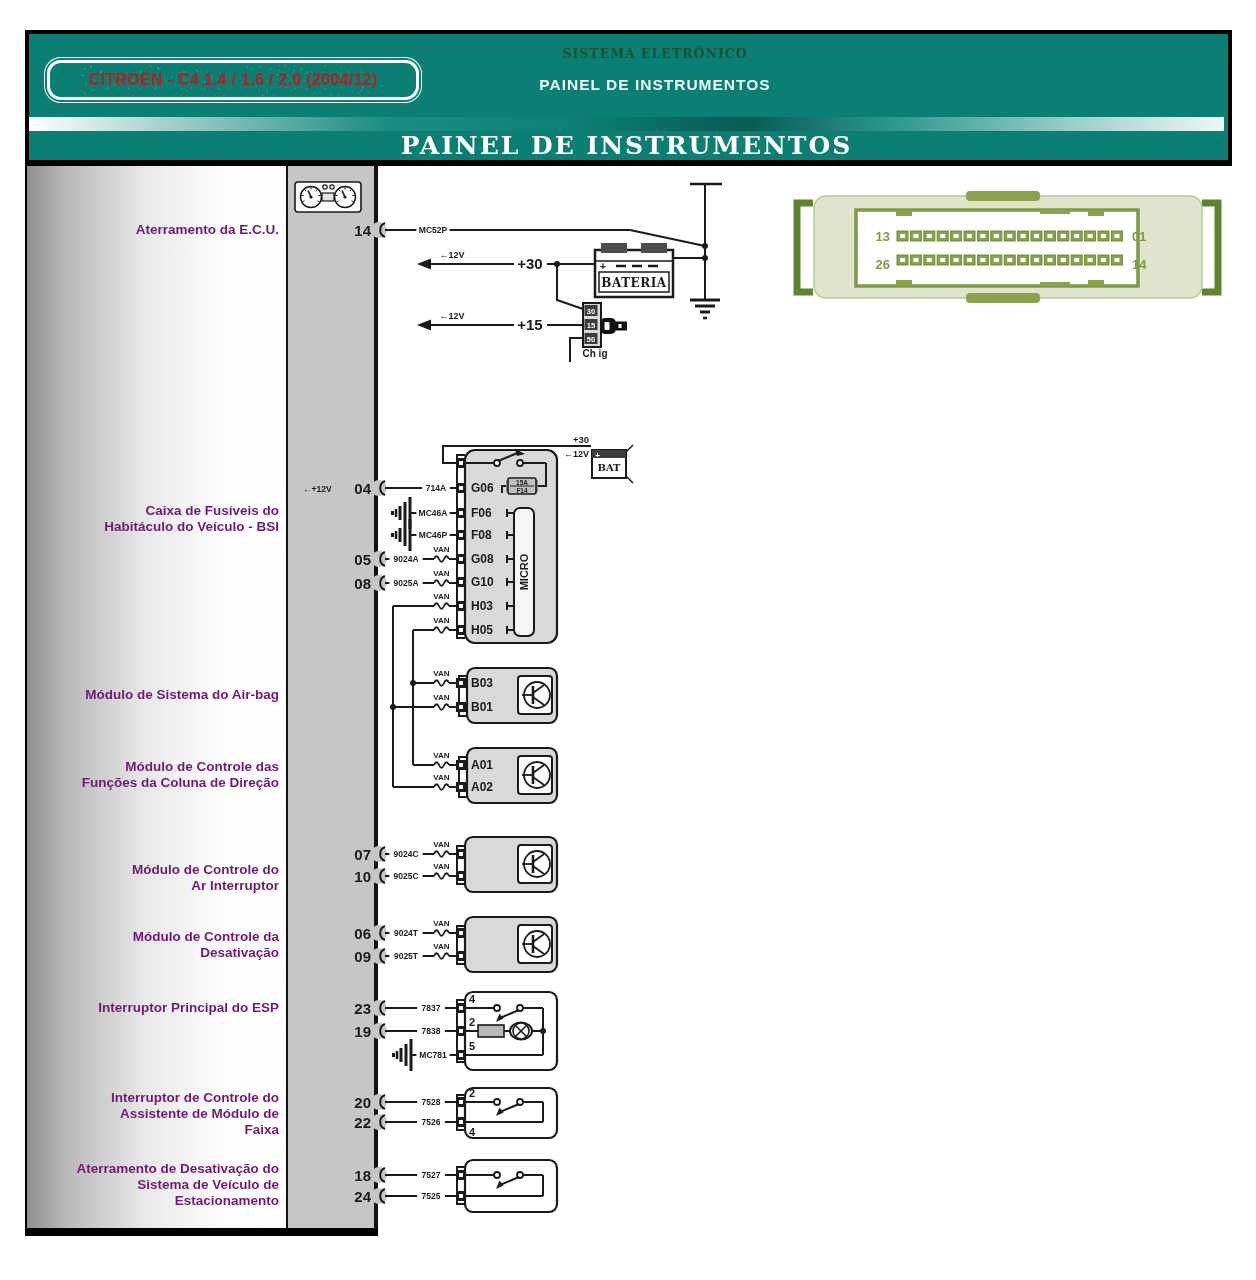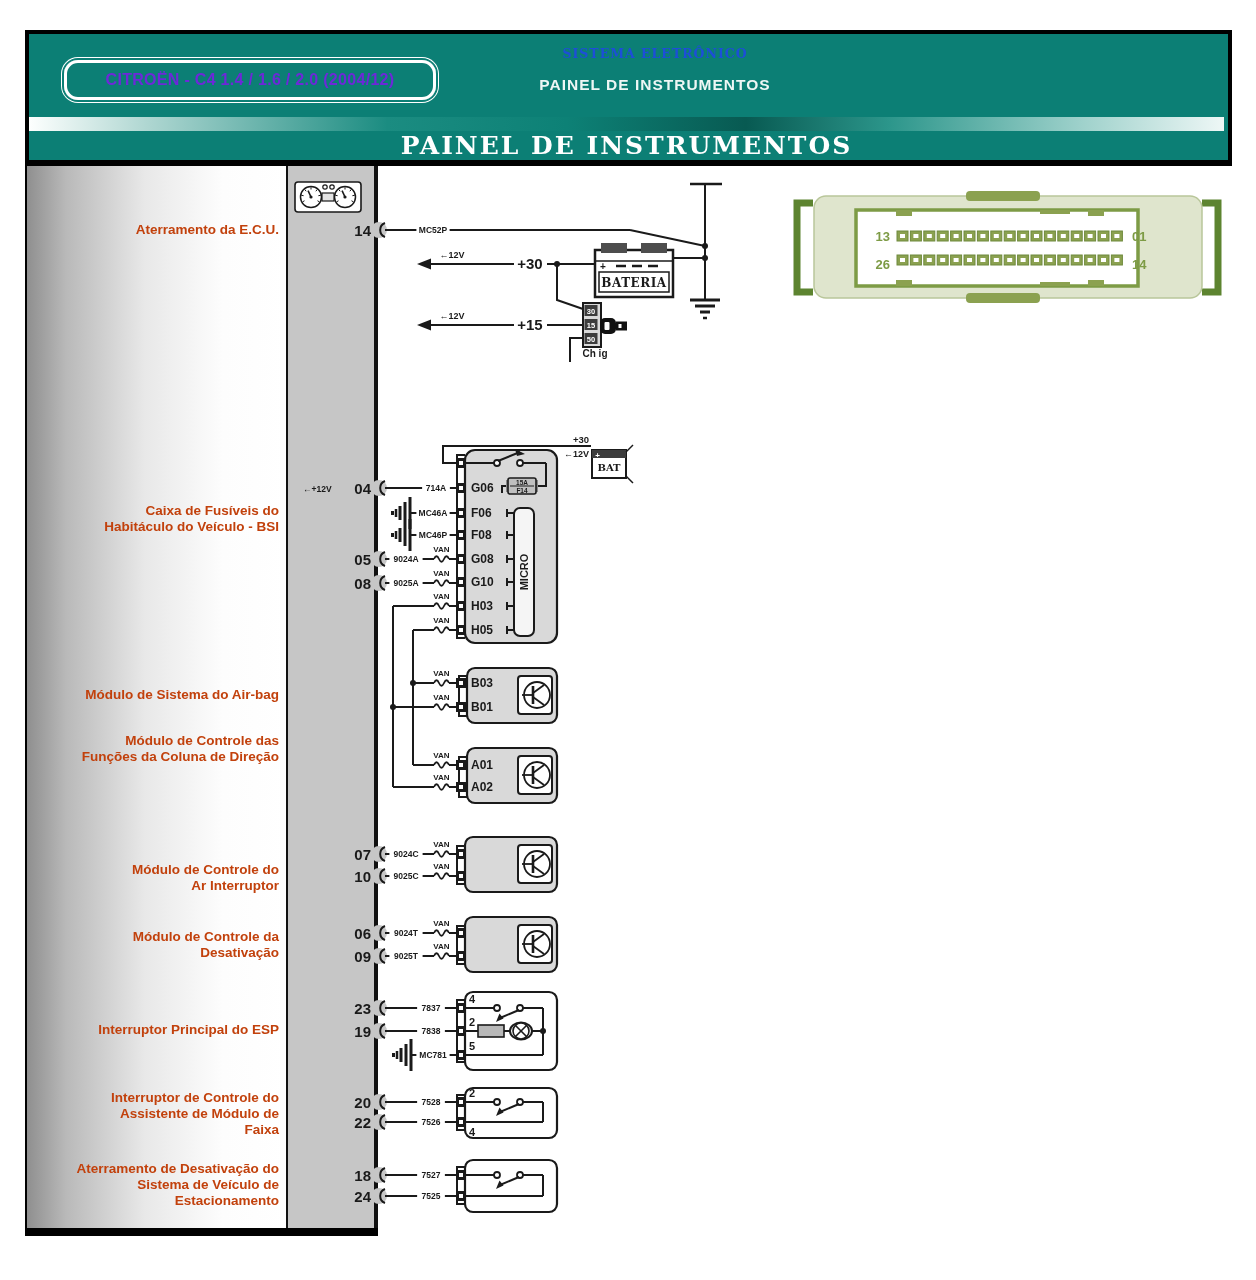--- a/index.html
+++ b/index.html
@@ -2,40 +2,40 @@
 <html><head>
 <meta charset="utf-8">
 <style>
   html,body{margin:0;padding:0;background:#fff;}
   body{width:1256px;height:1280px;position:relative;overflow:hidden;
        font-family:"Liberation Sans",sans-serif;-webkit-font-smoothing:antialiased;}
   .abs{position:absolute;}
   
   #header-frame{left:25px;top:30px;width:1199px;height:126px;background:#0c7f75;
       border:4px solid #000;border-bottom-width:6px;}
-  #model-badge{left:64px;top:60px;width:366px;height:34px;border:3px solid #fff;
+  #model-badge{left:47px;top:60px;width:366px;height:34px;border:3px solid #fff;
       border-radius:14px;box-shadow:0 0 0 2px #0c7f75,0 0 0 3px #fff;
-      color:#6d28d9;font-weight:bold;font-size:16px;letter-spacing:.3px;
+      color:#b91c1c;font-weight:bold;font-size:16px;letter-spacing:.3px;
       display:flex;align-items:center;justify-content:center;}
-  #system-label{left:455px;top:46px;width:400px;text-align:center;color:#1d4ed8;
+  #system-label{left:455px;top:46px;width:400px;text-align:center;color:#14532d;
       font-family:"DejaVu Serif",serif;font-weight:bold;font-size:12.5px;letter-spacing:1px;}
   #subsystem-label{left:455px;top:76px;width:400px;text-align:center;color:#eef7f5;
       font-weight:bold;font-size:15.5px;letter-spacing:1px;}
   #gradient-band{left:29px;top:117px;width:1195px;height:14px;
       background:linear-gradient(90deg,#fdfffe 0%,#aed6d1 10%,#1b8c81 30%,#0d8176 45%,
                  #085a52 60%,#2c968b 72%,#9ed1cb 88%,#eef7f6 100%);}
   #page-title{left:29px;top:131px;width:1195px;height:29px;line-height:29px;text-align:center;
       color:#fff;font-family:"DejaVu Serif",serif;font-weight:bold;font-size:25px;letter-spacing:2px;}
   
   #sidebar{left:25px;top:166px;width:261px;height:1062px;border-left:2px solid #000;
       background:linear-gradient(90deg,#8f8f8f 0%,#b9b9b9 15%,#e8e8e8 45%,#fdfdfd 75%,#fff 100%);}
   #ecu-strip{left:286px;top:166px;width:86px;height:1062px;background:#c6c6c6;
       border-left:2px solid #111;border-right:4px solid #111;}
   #footer-bar{left:25px;top:1228px;width:353px;height:8px;background:#000;}
-  .side-label{position:absolute;left:40px;width:239px;text-align:right;color:#c2410c;
+  .side-label{position:absolute;left:40px;width:239px;text-align:right;color:#701a75;
       font-weight:bold;font-size:13.5px;line-height:16px;}
   #diagram{position:absolute;left:0;top:0;}
 </style>
 </head>
 <body>
 
 <div class="abs" id="header-frame"></div>
 <div class="abs" id="model-badge">
   <span>CITROËN - C4 1.4 / 1.6 / 2.0 (2004/12)</span>
 </div>
@@ -51,33 +51,33 @@
 <div class="side-label" style="top:222px">
   <div>Aterramento da E.C.U.</div>
 </div>
 <div class="side-label" style="top:503px">
   <div>Caixa de Fusíveis do</div>
   <div>Habitáculo do Veículo - BSI</div>
 </div>
 <div class="side-label" style="top:687px">
   <div>Módulo de Sistema do Air-bag</div>
 </div>
-<div class="side-label" style="top:733px">
+<div class="side-label" style="top:759px">
   <div>Módulo de Controle das</div>
   <div>Funções da Coluna de Direção</div>
 </div>
 <div class="side-label" style="top:862px">
   <div>Módulo de Controle do</div>
   <div>Ar Interruptor</div>
 </div>
 <div class="side-label" style="top:929px">
   <div>Módulo de Controle da</div>
   <div>Desativação</div>
 </div>
-<div class="side-label" style="top:1022px">
+<div class="side-label" style="top:1000px">
   <div>Interruptor Principal do ESP</div>
 </div>
 <div class="side-label" style="top:1090px">
   <div>Interruptor de Controle do</div>
   <div>Assistente de Módulo de</div>
   <div>Faixa</div>
 </div>
 <div class="side-label" style="top:1161px">
   <div>Aterramento de Desativação do</div>
   <div>Sistema de Veículo de</div>

